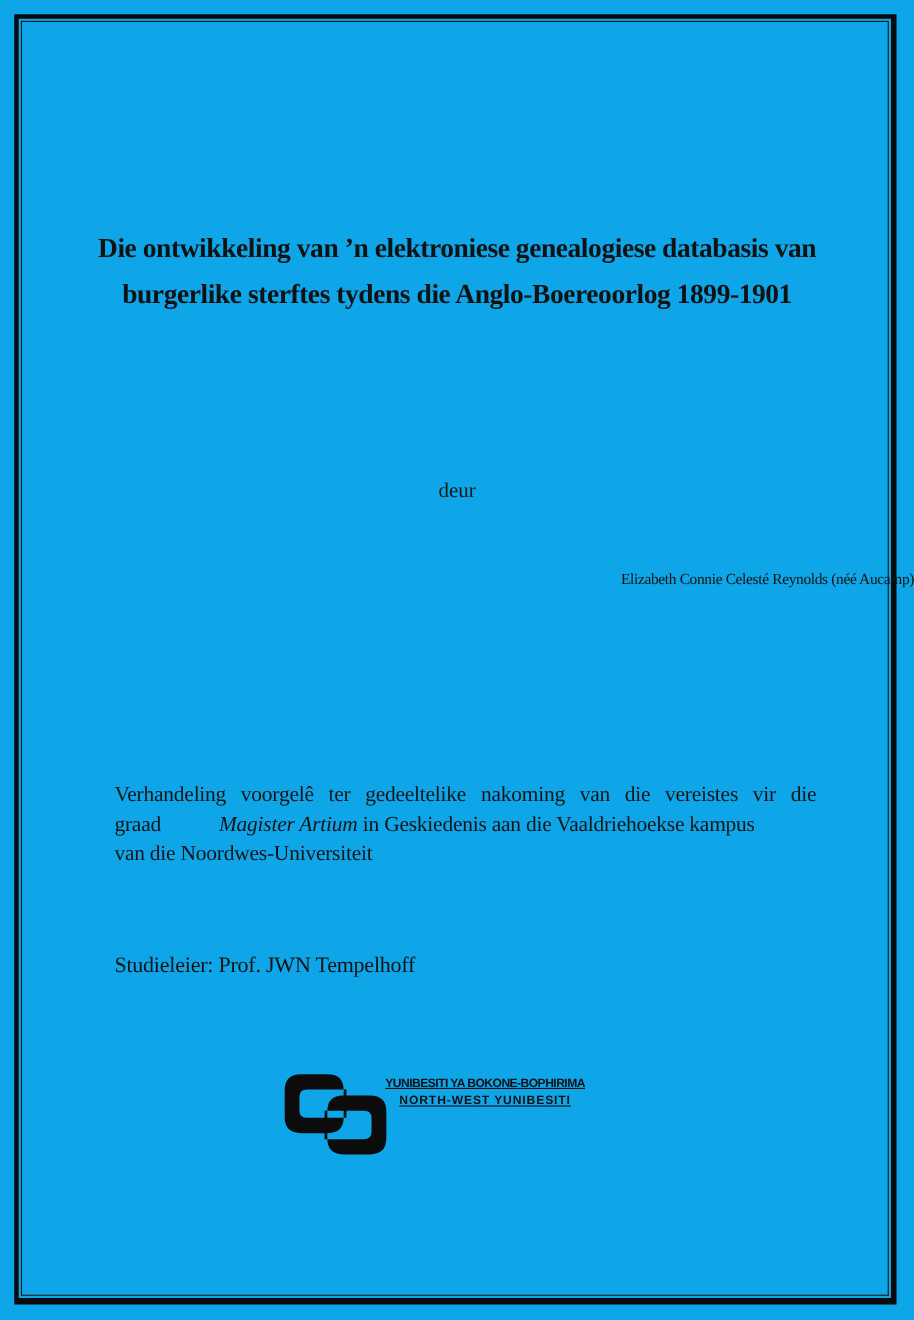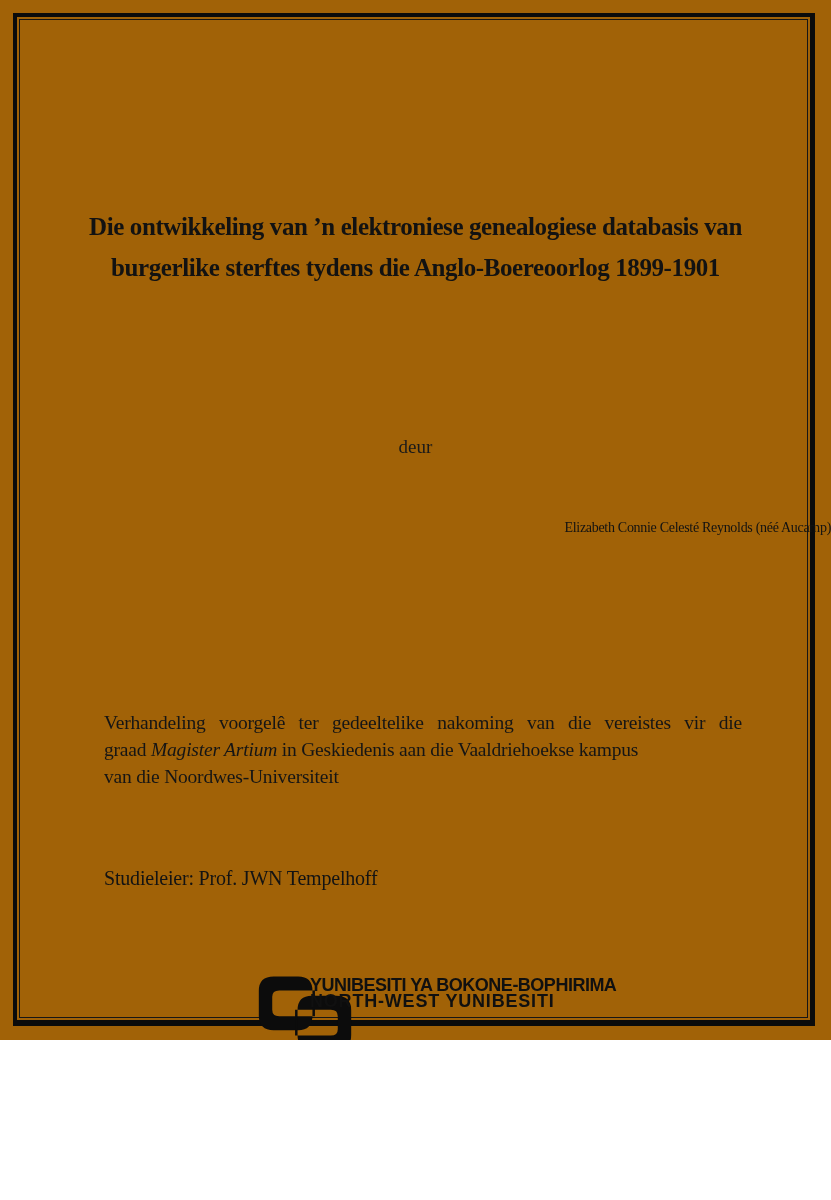--- a/index.html
+++ b/index.html
@@ -2,23 +2,23 @@
 <html><head>
 <meta charset="utf-8">
 <style>
   * { margin: 0; padding: 0; box-sizing: border-box; }
   html, body { background: #ffffff; }
   body { font-family: "Liberation Serif", "DejaVu Serif", serif; color: #141414; }
 
   .page {
     position: relative;
     width: 831px;
-    height: 1040px;
+    height: 1200px;
     margin: 0 auto;
-    background: #a16207;
+    background: #0ea5e9;
     overflow: hidden;
   }
 
   
   .frame-outer {
     position: absolute;
     left: 13px; top: 13px; right: 16px; bottom: 14px;
     border: 4px solid #0b0b0b;
     border-right-width: 5px;
     border-bottom-width: 6px;
@@ -64,47 +64,49 @@
     font-size: 19.5px;
     line-height: 27px;
     letter-spacing: -0.2px;
     color: #151515;
   }
   .statement .justified {
     text-align: justify;
     text-align-last: justify;
     margin-top: 47px;
   }
-  .statement em { font-style: italic; }
+  .statement em { font-style: italic; margin-left: 48px; }
 
   .supervisor-block {
     position: absolute;
     left: 104px; top: 864px;
     font-size: 20px;
     line-height: 28px;
     letter-spacing: -0.2px;
     color: #131313;
   }
 
   .logo { position: absolute; left: 0; top: 0; }
   .logo-mark {
     position: absolute;
     left: 258px; top: 976px;
     width: 94px; height: 74px;
   }
   .logo-text {
     position: absolute;
     left: 310px; top: 977px;
     width: 262px;
+    text-align: center;
     font-family: "Liberation Sans", "DejaVu Sans", sans-serif;
     font-weight: 700;
-    font-size: 18px;
+    font-size: 11px;
     line-height: 16px;
     color: #101010;
     white-space: nowrap;
+    text-decoration: underline;
   }
   .logo-text .lt1 { letter-spacing: -0.5px; }
   .logo-text .lt2 { letter-spacing: 0.8px; }
   .logo-text .lt3 { letter-spacing: 1.0px; }
 </style>
 </head>
 <body>
 
 <div class="page">
 

